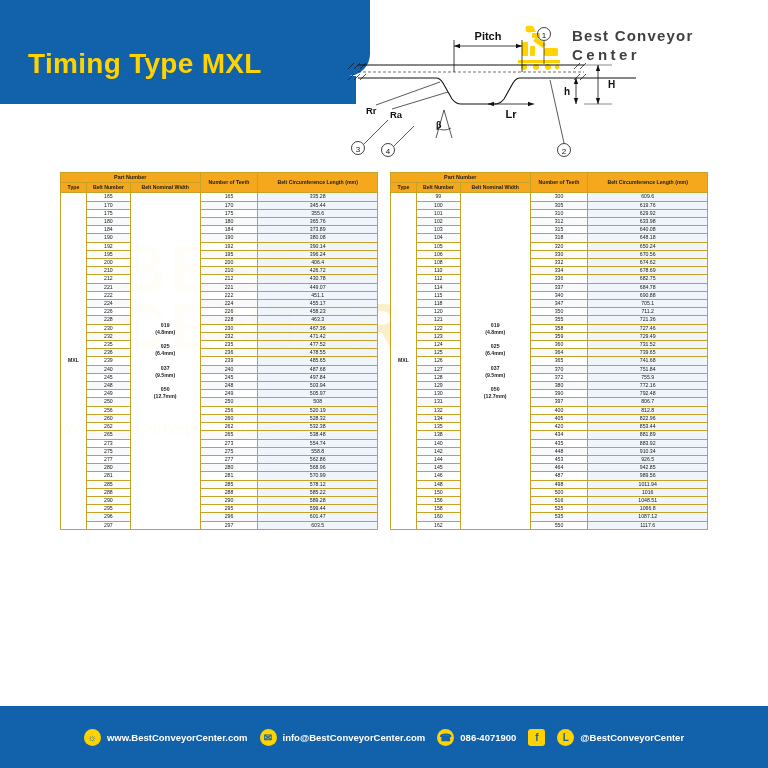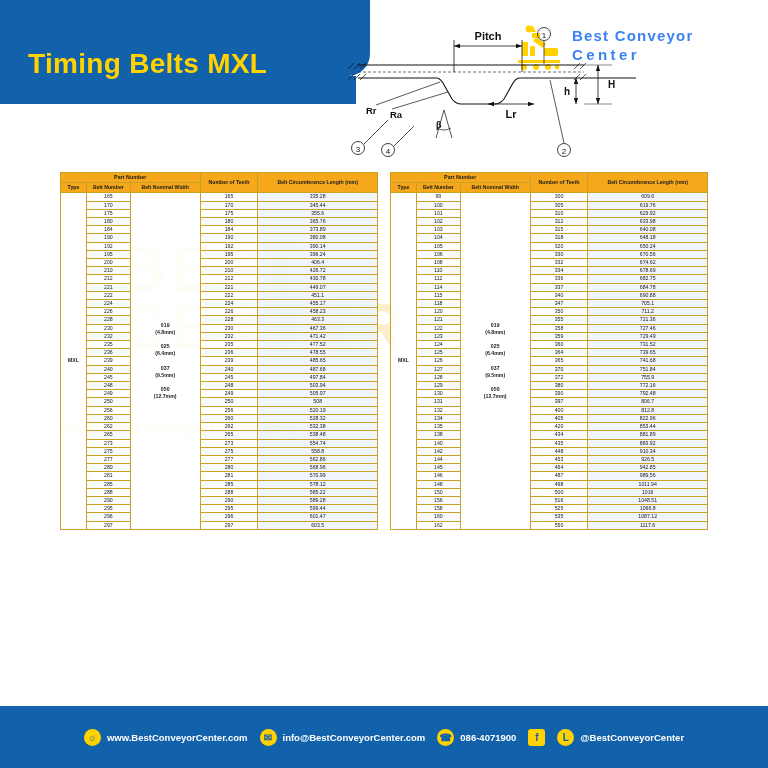--- a/index.html
+++ b/index.html
@@ -46,21 +46,21 @@
     background:#1161ab;
   }
 
   
   .logo {
     position:absolute; right:22px; top:20px; width:230px; height:56px;
   }
   .logo-mark { position:absolute; left:0; top:2px; width:46px; height:48px; }
   .logo-text {
     position:absolute; left:56px; top:6px;
-    color:#3b82f6; font-weight:bold; font-size:15px; line-height:19px;
+    color:#404040; font-weight:bold; font-size:15px; line-height:19px;
     letter-spacing:1.2px;
   }
   .logo-text div:nth-child(2){ letter-spacing:3.4px; }
 
   
   .diagram { position:absolute; left:336px; top:10px; width:300px; height:150px; }
   .diagram svg { display:block; }
 
   
   .footer-band {
@@ -157,21 +157,21 @@
 </head>
 <body>
 
 <div class="page">
 
   <div class="header-band"></div>
   <div class="header-white-right"></div>
   <div class="header-blue-shape"></div>
   <div class="header-blue-tab"></div>
   <div class="header-notch"></div>
-  <div class="title">Timing Belts MXL</div>
+  <div class="title">Timing Type MXL</div>
 
   <div class="logo">
     <div class="logo-mark">
       <svg width="46" height="48" viewBox="0 0 46 48">
         <g fill="#ffd200">
           <path d="M10 4 h7 l3 6 h-7 z"></path>
           <path d="M16 11 h8 v5 h-8 z"></path>
           <circle cx="13" cy="7" r="3.4"></circle>
           <path d="M20 15 l10 7 -3 4 -10 -7 z"></path>
           <rect x="6" y="20" width="6" height="14" rx="1"></rect>

